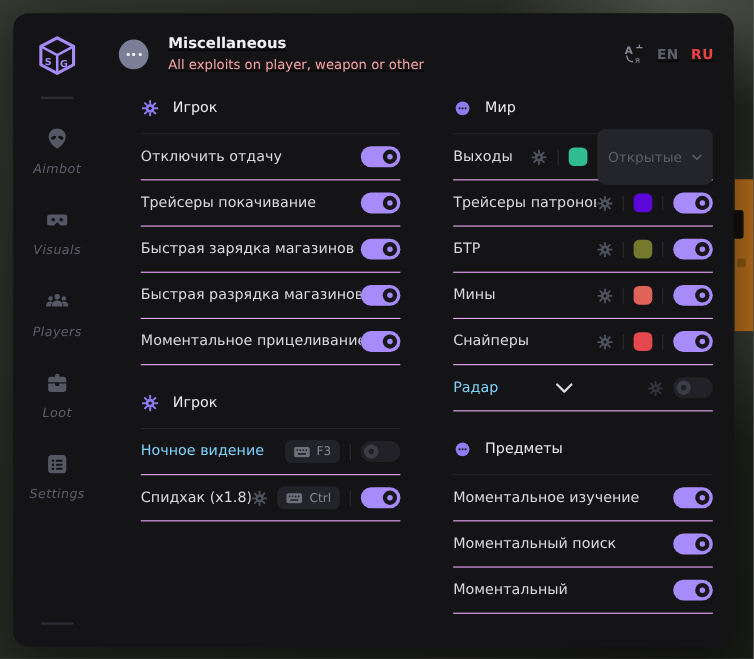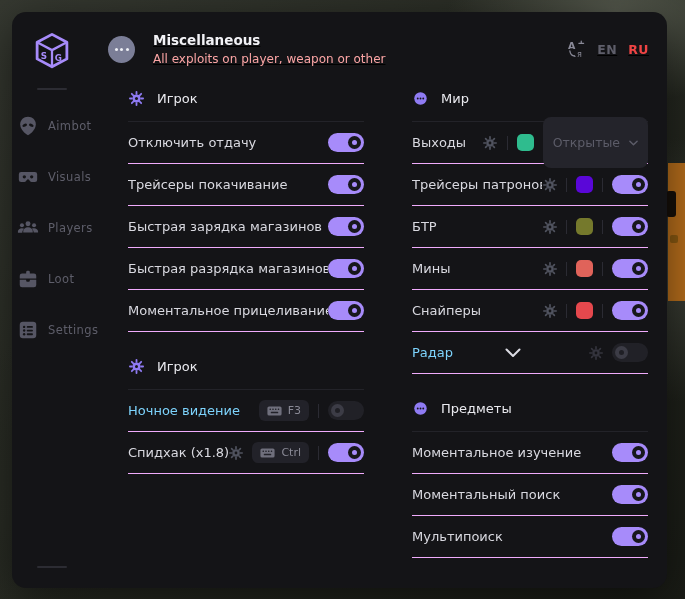--- a/index.html
+++ b/index.html
@@ -30,22 +30,22 @@
     background:var(--win-bg); border-radius:14px; display:flex; overflow:hidden;
     box-shadow:0 12px 48px rgba(0,0,0,.55); z-index:2;
   }
   
   .sidebar{width:80px; flex:none; display:flex; flex-direction:column; align-items:center; padding-top:18px;}
   .logo{width:42px;height:42px; display:flex;align-items:center;justify-content:center; margin-bottom:16px;}
   .sb-dash{width:30px;height:2px;background:#2c2c33;border-radius:2px;}
   .sb-dash.bottom{margin-top:auto;margin-bottom:20px;}
   nav{width:100%; margin-top:14px; display:flex; flex-direction:column; gap:6px;}
   .nav-item{
-    margin:0 5px; padding:11px 0 12px; display:flex; flex-direction:row; align-items:center; gap:9px;
-    color:#5e5e6a; font-size:11.5px; letter-spacing:.4px; border-radius:10px; position:relative; cursor:pointer;
+    margin:0 5px; padding:11px 0 12px; display:flex; flex-direction:column; align-items:center; gap:9px;
+    color:#5e5e6a; font-size:11.5px; letter-spacing:.4px; border-radius:10px; position:relative; cursor:pointer;font-style:italic;
   }
   .nav-item .nav-icon{width:22px;height:22px;color:#565664;display:flex;align-items:center;justify-content:center;}
   .nav-item .nav-icon svg{width:22px;height:22px;}
   .nav-item.active{background:#232329; color:#f4f4f7;}
   .nav-item.active .nav-icon{color:#f4f4f7;}
   .nav-item.active::after{
     content:""; position:absolute; left:9px; right:9px; bottom:0; height:3px;
     border-radius:3px; background:var(--indicator);
   }
   
@@ -546,21 +546,21 @@
             </div>
             <div class="row">
               <span class="row-label">Моментальный поиск</span>
               <div class="controls">
                 <span class="toggle on">
                   <span class="knob"></span>
                 </span>
               </div>
             </div>
             <div class="row">
-              <span class="row-label">Мультипоиск</span>
+              <span class="row-label">Моментальный</span>
               <div class="controls">
                 <span class="toggle on">
                   <span class="knob"></span>
                 </span>
               </div>
             </div>
           </section>
         </div>
     </div>
   </div>

